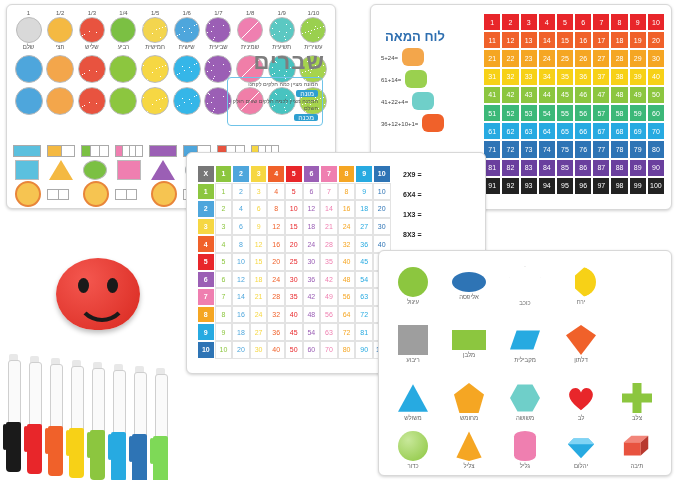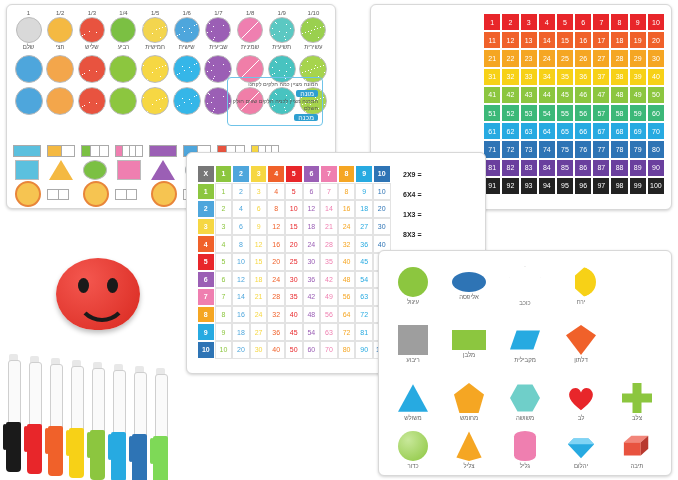--- a/index.html
+++ b/index.html
@@ -263,20 +263,21 @@
             <div style="position: absolute; inset: 0px; border-radius: 50%; background: conic-gradient(transparent 0deg, transparent 38.8deg, rgb(255, 255, 255) 38.8deg, rgb(255, 255, 255) 40deg, transparent 40deg, transparent 78.8deg, rgb(255, 255, 255) 78.8deg, rgb(255, 255, 255) 80deg, transparent 80deg, transparent 118.8deg, rgb(255, 255, 255) 118.8deg, rgb(255, 255, 255) 120deg, transparent 120deg, transparent 158.8deg, rgb(255, 255, 255) 158.8deg, rgb(255, 255, 255) 160deg, transparent 160deg, transparent 198.8deg, rgb(255, 255, 255) 198.8deg, rgb(255, 255, 255) 200deg, transparent 200deg, transparent 238.8deg, rgb(255, 255, 255) 238.8deg, rgb(255, 255, 255) 240deg, transparent 240deg, transparent 278.8deg, rgb(255, 255, 255) 278.8deg, rgb(255, 255, 255) 280deg, transparent 280deg, transparent 318.8deg, rgb(255, 255, 255) 318.8deg, rgb(255, 255, 255) 320deg, transparent 320deg, transparent 358.8deg, rgb(255, 255, 255) 358.8deg, rgb(255, 255, 255) 360deg);"></div>
           </div>
         </div>
         <div class="frac-cell">
           <div class="pie" style="width: 28px; height: 28px; background: conic-gradient(rgb(166, 212, 77) 0deg, rgb(166, 212, 77) 36deg, rgb(166, 212, 77) 36deg, rgb(166, 212, 77) 72deg, rgb(166, 212, 77) 72deg, rgb(166, 212, 77) 108deg, rgb(166, 212, 77) 108deg, rgb(166, 212, 77) 144deg, rgb(166, 212, 77) 144deg, rgb(166, 212, 77) 180deg, rgb(166, 212, 77) 180deg, rgb(166, 212, 77) 216deg, rgb(166, 212, 77) 216deg, rgb(166, 212, 77) 252deg, rgb(166, 212, 77) 252deg, rgb(166, 212, 77) 288deg, rgb(166, 212, 77) 288deg, rgb(166, 212, 77) 324deg, rgb(166, 212, 77) 324deg, rgb(166, 212, 77) 360deg);">
             <div style="position: absolute; inset: 0px; border-radius: 50%; background: conic-gradient(transparent 0deg, transparent 34.8deg, rgb(255, 255, 255) 34.8deg, rgb(255, 255, 255) 36deg, transparent 36deg, transparent 70.8deg, rgb(255, 255, 255) 70.8deg, rgb(255, 255, 255) 72deg, transparent 72deg, transparent 106.8deg, rgb(255, 255, 255) 106.8deg, rgb(255, 255, 255) 108deg, transparent 108deg, transparent 142.8deg, rgb(255, 255, 255) 142.8deg, rgb(255, 255, 255) 144deg, transparent 144deg, transparent 178.8deg, rgb(255, 255, 255) 178.8deg, rgb(255, 255, 255) 180deg, transparent 180deg, transparent 214.8deg, rgb(255, 255, 255) 214.8deg, rgb(255, 255, 255) 216deg, transparent 216deg, transparent 250.8deg, rgb(255, 255, 255) 250.8deg, rgb(255, 255, 255) 252deg, transparent 252deg, transparent 286.8deg, rgb(255, 255, 255) 286.8deg, rgb(255, 255, 255) 288deg, transparent 288deg, transparent 322.8deg, rgb(255, 255, 255) 322.8deg, rgb(255, 255, 255) 324deg, transparent 324deg, transparent 358.8deg, rgb(255, 255, 255) 358.8deg, rgb(255, 255, 255) 360deg);"></div>
           </div>
         </div>
       </div>
 
+    <div class="ftitle">שברים</div>
     <div class="fbox">
       <div>המונה מציין כמה חלקים לקחנו</div>
       <div class="tag">מונה</div>
       <div>המכנה מציין לכמה חלקים שווים חולק השלם</div>
       <div class="tag">מכנה</div>
     </div>
 
     <div class="shape-row" id="shape-row">
         <div class="shape-cell">
           <div class="minibar" style="width: 26px; height: 10px;">
@@ -372,20 +373,41 @@
           <div class="pizza"></div>
           <div class="minibar">
             <i></i>
             <i></i>
           </div>
         </div>
       </div>
   </div>
 
   <div class="board" id="hundred">
+    <div class="h-left">
+      <div class="h-title">לוח המאה</div>
+      <div id="h-eqs">
+          <div style="display: flex; align-items: center; margin: 4px 0px;">
+            <span class="h-eq">5+24=</span>
+            <span class="h-animal" style="background: rgb(243, 166, 75);"></span>
+          </div>
+          <div style="display: flex; align-items: center; margin: 4px 0px;">
+            <span class="h-eq">61+14=</span>
+            <span class="h-animal" style="background: rgb(154, 208, 79);"></span>
+          </div>
+          <div style="display: flex; align-items: center; margin: 4px 0px;">
+            <span class="h-eq">41+22+4=</span>
+            <span class="h-animal" style="background: rgb(111, 207, 201);"></span>
+          </div>
+          <div style="display: flex; align-items: center; margin: 4px 0px;">
+            <span class="h-eq">36+12+10+1=</span>
+            <span class="h-animal" style="background: rgb(240, 97, 42);"></span>
+          </div>
+        </div>
+    </div>
     <div class="h-grid" id="h-grid">
         <div class="h-cell" style="background: rgb(232, 38, 42);">1</div>
         <div class="h-cell" style="background: rgb(232, 38, 42);">2</div>
         <div class="h-cell" style="background: rgb(232, 38, 42);">3</div>
         <div class="h-cell" style="background: rgb(232, 38, 42);">4</div>
         <div class="h-cell" style="background: rgb(232, 38, 42);">5</div>
         <div class="h-cell" style="background: rgb(232, 38, 42);">6</div>
         <div class="h-cell" style="background: rgb(232, 38, 42);">7</div>
         <div class="h-cell" style="background: rgb(232, 38, 42);">8</div>
         <div class="h-cell" style="background: rgb(232, 38, 42);">9</div>

